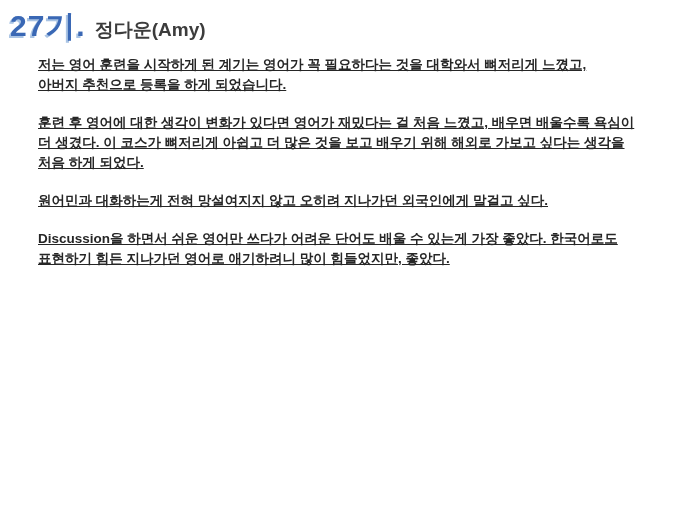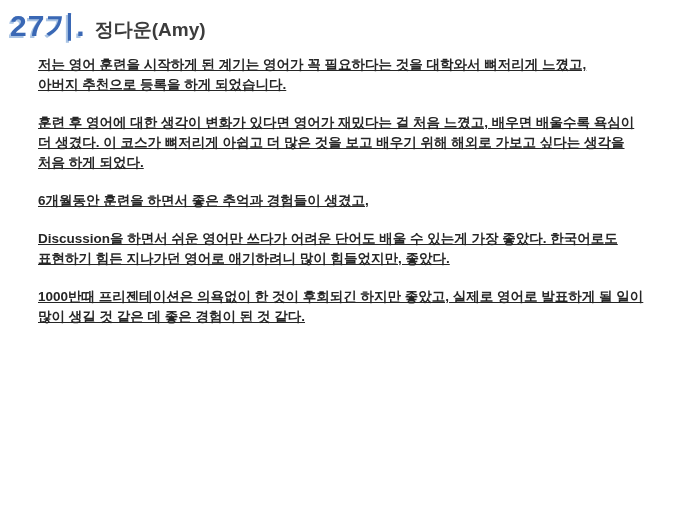--- a/index.html
+++ b/index.html
@@ -66,20 +66,18 @@
     <span class="cohort">27기.</span>
     <span class="student-name">정다운(Amy)</span>
   </div>
 
   <div class="content">
     <p class="para">저는 영어 훈련을 시작하게 된 계기는 영어가 꼭 필요하다는 것을 대학와서 뼈저리게 느꼈고,
 아버지 추천으로 등록을 하게 되었습니다.</p>
     <p class="para">훈련 후 영어에 대한 생각이 변화가 있다면  영어가 재밌다는 걸 처음 느꼈고, 배우면 배울수록 욕심이
 더 생겼다. 이 코스가 뼈저리게 아쉽고 더 많은 것을 보고 배우기 위해 해외로 가보고 싶다는 생각을
 처음 하게 되었다.</p>
-    <p class="para">6개월동안 훈련을 하면서 좋은 추억과 경험들이 생겼고,</p>
+    <p class="para">원어민과 대화하는게 전혀 망설여지지 않고 오히려 지나가던 외국인에게 말걸고 싶다.</p>
     <p class="para">Discussion을  하면서 쉬운 영어만 쓰다가 어려운 단어도 배울 수 있는게 가장 좋았다. 한국어로도
 표현하기 힘든 지나가던 영어로 애기하려니 많이 힘들었지만, 좋았다.</p>
-    <p class="para">1000반때 프리젠테이션은 의욕없이 한 것이 후회되긴 하지만 좋았고, 실제로 영어로 발표하게 될 일이
-많이 생길 것 같은 데 좋은 경험이 된 것 같다.</p>
   </div>
 
 </div>
 
 </body></html>

